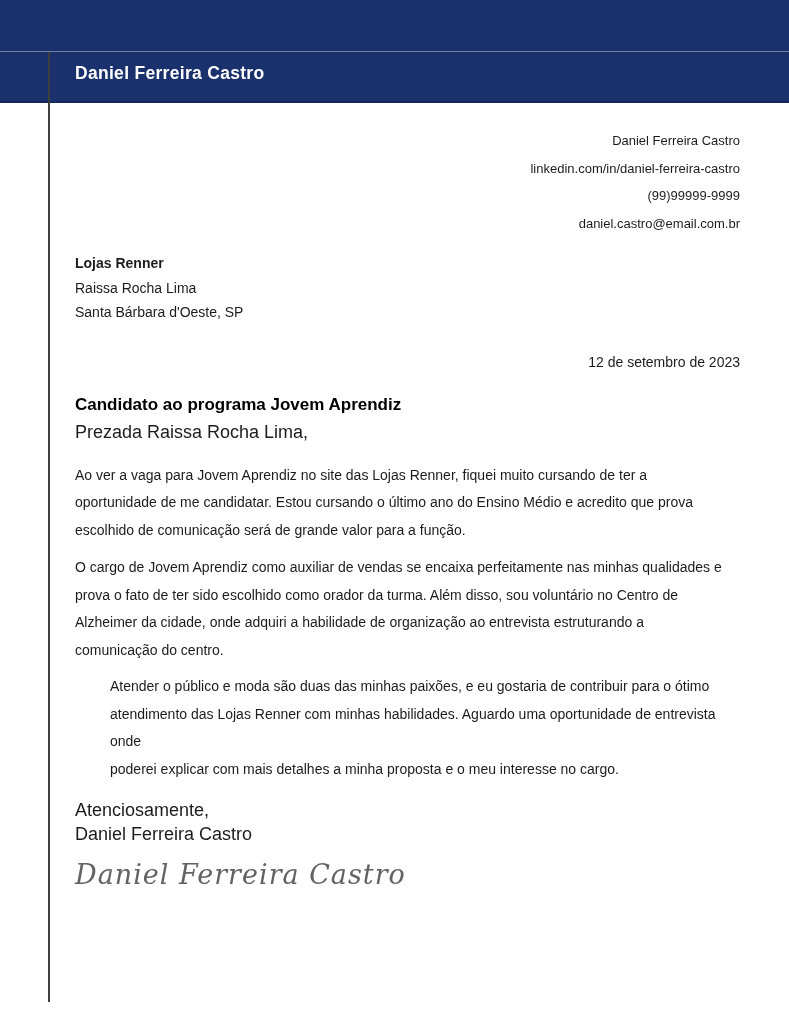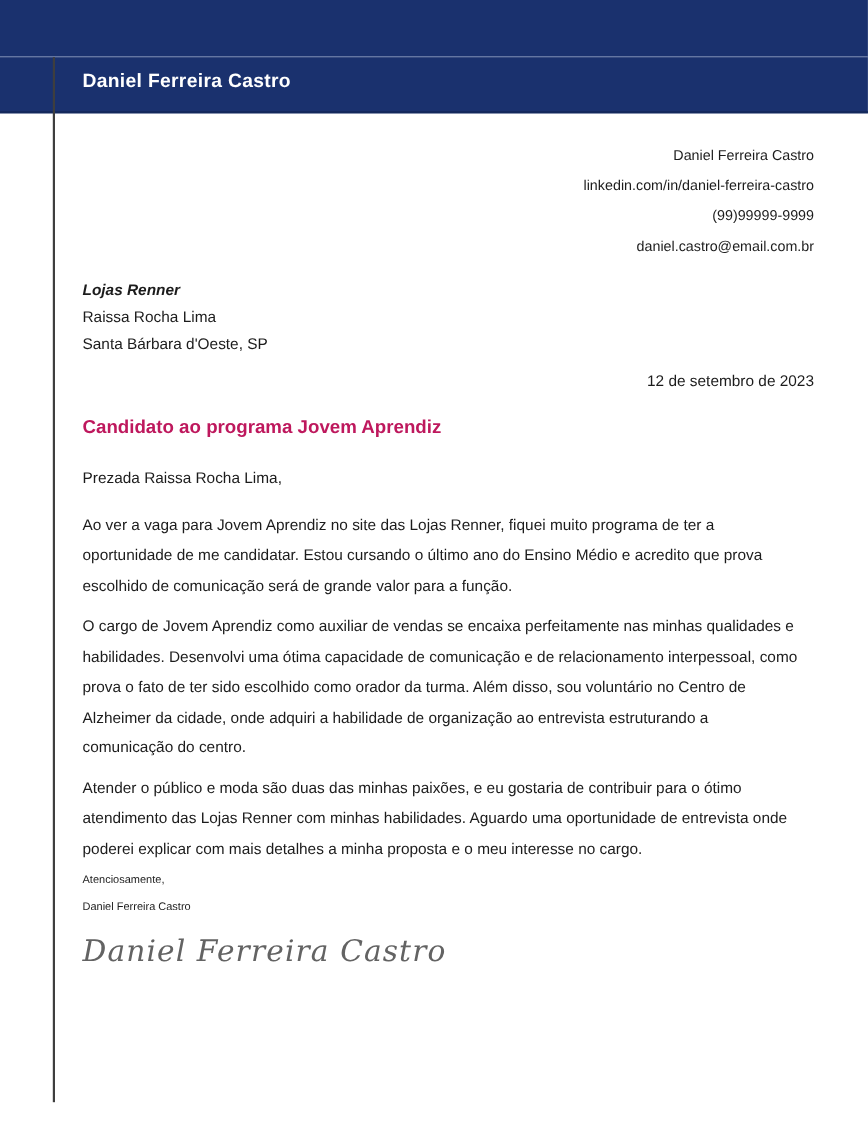--- a/index.html
+++ b/index.html
@@ -54,49 +54,48 @@
     text-align: right;
     font-size: 13px;
     line-height: 27.5px;
     color: #1c1c1c;
   }
   .recipient {
     margin-top: 14px;
     font-size: 14px;
     line-height: 24.5px;
   }
-  .recipient .company { font-weight: bold; font-style: italic; }
+  .recipient .company { font-weight: bold; }
   .date-line {
-    margin-top: 8px;
+    margin-top: 24px;
     text-align: right;
     font-size: 14px;
     line-height: 27.5px;
   }
   .subject {
     margin: 15px 0 0 0;
     font-size: 17px;
     font-weight: bold;
     line-height: 28px;
-    color: #be185d;
+    color: #000000;
   }
   .greeting {
-    margin-top: 18px;
-    font-size: 14px;
+    font-size: 18px;
     line-height: 27.5px;
   }
   .para {
     font-size: 14px;
     line-height: 27.5px;
   }
   .para-1 { margin-top: 15px; }
   .para-2 { margin-top: 10px; }
-  .para-3 { margin-top: 9px; }
+  .para-3 { margin-top: 9px; margin-left: 35px; }
   .closing {
-    margin-top: 4px;
-    font-size: 10px;
+    margin-top: 15px;
+    font-size: 18px;
     line-height: 24px;
   }
   .signature {
     margin-top: 13px;
     font-family: "DejaVu Serif", serif;
     font-style: italic;
     font-size: 27px;
     letter-spacing: 1px;
     color: #636363;
   }
@@ -128,28 +127,27 @@
     <div>Santa Bárbara d'Oeste, SP</div>
   </div>
 
   <div class="date-line">12 de setembro de 2023</div>
 
   <div class="subject">Candidato ao programa Jovem Aprendiz</div>
 
   <div class="greeting">Prezada Raissa Rocha Lima,</div>
 
   <div class="para para-1">
-    <div>Ao ver a vaga para Jovem Aprendiz no site das Lojas Renner, fiquei muito programa de ter a</div>
+    <div>Ao ver a vaga para Jovem Aprendiz no site das Lojas Renner, fiquei muito cursando de ter a</div>
     <div>oportunidade de me candidatar. Estou cursando o último ano do Ensino Médio e acredito que prova</div>
     <div>escolhido de comunicação será de grande valor para a função.</div>
   </div>
 
   <div class="para para-2">
     <div>O cargo de Jovem Aprendiz como auxiliar de vendas se encaixa perfeitamente nas minhas qualidades e</div>
-    <div>habilidades. Desenvolvi uma ótima capacidade de comunicação e de relacionamento interpessoal, como</div>
     <div>prova o fato de ter sido escolhido como orador da turma. Além disso, sou voluntário no Centro de</div>
     <div>Alzheimer da cidade, onde adquiri a habilidade de organização ao entrevista estruturando a</div>
     <div>comunicação do centro.</div>
   </div>
 
   <div class="para para-3">
     <div>Atender o público e moda são duas das minhas paixões, e eu gostaria de contribuir para o ótimo</div>
     <div>atendimento das Lojas Renner com minhas habilidades. Aguardo uma oportunidade de entrevista onde</div>
     <div>poderei explicar com mais detalhes a minha proposta e o meu interesse no cargo.</div>
   </div>

